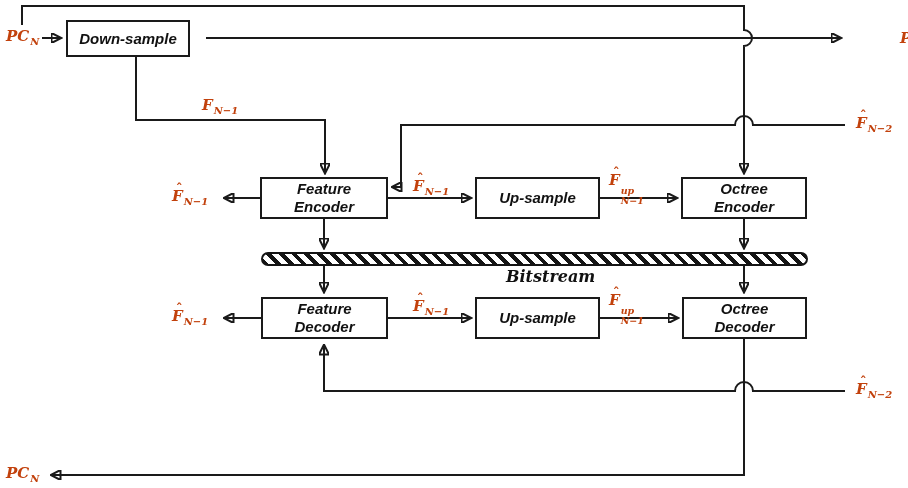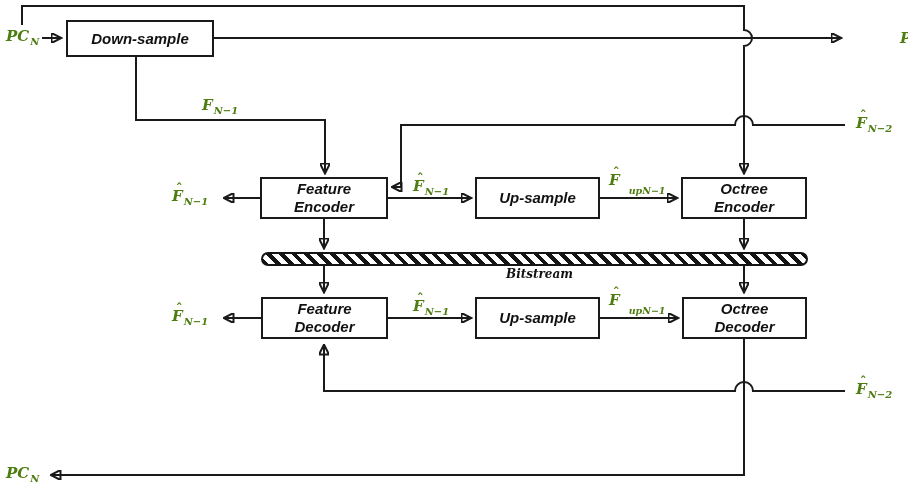--- a/index.html
+++ b/index.html
@@ -23,45 +23,45 @@
     font-weight:bold;font-style:italic;
     font-size:15px;line-height:1.18;
     color:#111111;
     white-space:pre-line;
   }
   .mlabel{
     position:absolute;
     font-family:"DejaVu Serif",serif;
     font-weight:bold;font-style:italic;
     font-size:15px;line-height:1;
-    color:#4d7c0f;white-space:nowrap;
+    color:#c2410c;white-space:nowrap;
   }
   .msub{font-size:10px;vertical-align:-4px;margin-left:1px;}
   .hatwrap{position:relative;display:inline-block;}
   .hat{
     position:absolute;left:4px;top:-7px;
     font-size:13px;font-style:normal;line-height:1;
   }
   .stack{
-    display:inline-flex;flex-direction:row;align-items:flex-start;
+    display:inline-flex;flex-direction:column;align-items:flex-start;
     font-size:9.5px;line-height:1.1;
-    vertical-align:-9px;margin-left:9px;
+    vertical-align:-9px;margin-left:1px;
   }
   .bitbar{
     position:absolute;
     left:261px;top:252px;width:547px;height:14px;
     box-sizing:border-box;
     border:2px solid #141414;border-radius:7px;
     background:repeating-linear-gradient(45deg,#141414 0 4px,#ffffff 4px 9px);
   }
   .bitlabel{
     position:absolute;left:506px;top:267px;
     font-family:"DejaVu Serif",serif;
     font-weight:bold;font-style:italic;
-    font-size:12px;color:#111111;
+    font-size:16px;color:#111111;
   }
 </style>
 </head>
 <body>
 
 <div id="stage">
 
   <svg class="wires" width="908" height="488" viewBox="0 0 908 488">
     <defs>
       <marker id="arr" viewBox="0 0 10 10" refX="9.5" refY="5" markerUnits="userSpaceOnUse" markerWidth="12" markerHeight="10" orient="auto-start-reverse">
@@ -97,21 +97,21 @@
 
     <path d="M 388 318 L 471 318" marker-end="url(#arr)"></path>
 
     <path d="M 600 318 L 678 318" marker-end="url(#arr)"></path>
 
     <path d="M 845 391 L 753 391 A 9 9 0 0 0 735 391 L 324 391 L 324 345" marker-end="url(#arr)"></path>
 
     <path d="M 744 339 L 744 475 L 51 475" marker-end="url(#arr)"></path>
   </svg>
 
-  <div class="box" style="left:66px;top:20px;width:148px;height:37px;">Down-sample</div>
+  <div class="box" style="left:66px;top:20px;width:124px;height:37px;">Down-sample</div>
   <div class="box" style="left:260px;top:177px;width:128px;height:42px;">Feature
 Encoder</div>
   <div class="box" style="left:475px;top:177px;width:125px;height:42px;">Up-sample</div>
   <div class="box" style="left:681px;top:177px;width:126px;height:42px;">Octree
 Encoder</div>
   <div class="box" style="left:261px;top:297px;width:127px;height:42px;">Feature
 Decoder</div>
   <div class="box" style="left:475px;top:297px;width:125px;height:42px;">Up-sample</div>
   <div class="box" style="left:682px;top:297px;width:125px;height:42px;">Octree
 Decoder</div>

